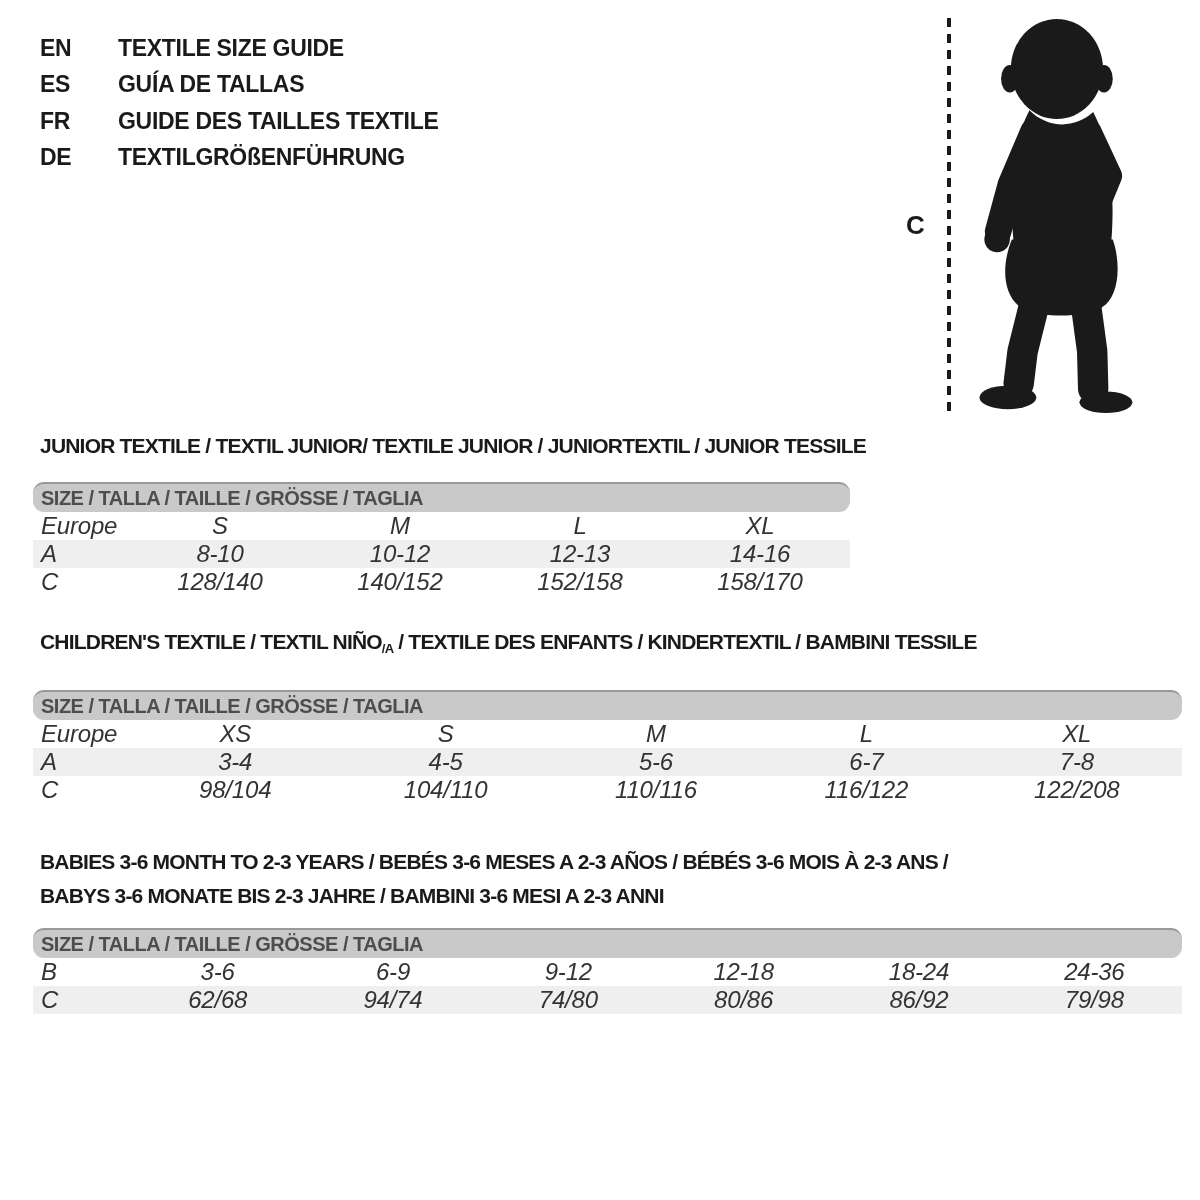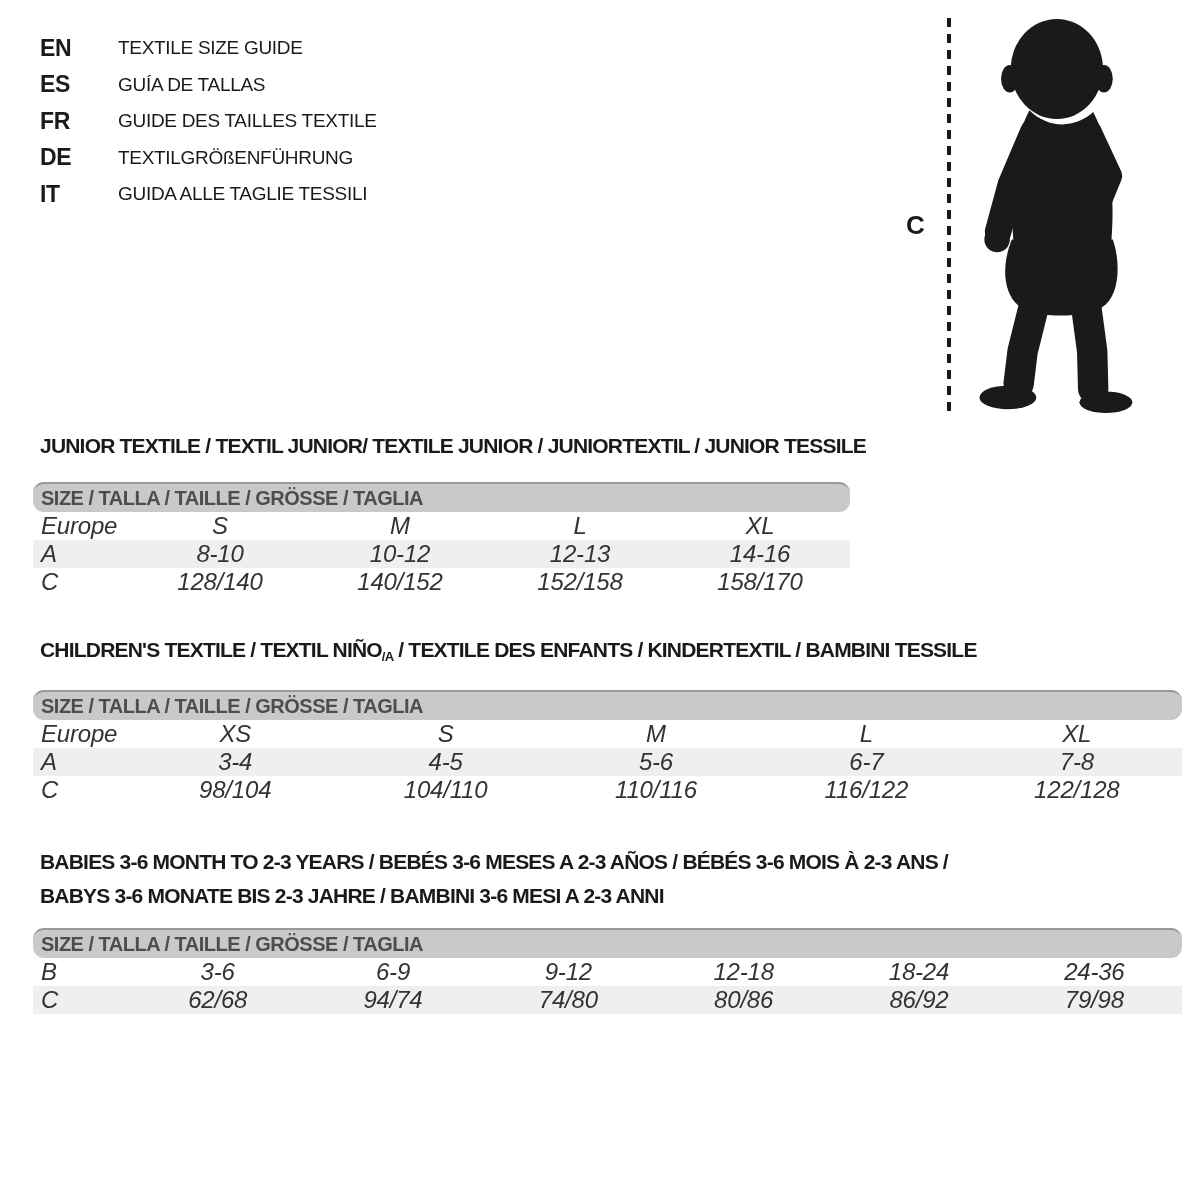--- a/index.html
+++ b/index.html
@@ -7,37 +7,37 @@
     width:1200px;height:1200px;position:relative;background:#ffffff;
     font-family:"Liberation Sans",sans-serif;color:var(--ink,#1a1a1a);
     overflow:hidden;
   }
   .page{position:absolute;inset:0;}
 
   
   .lang-block{position:absolute;left:40px;top:30px;}
   .lang-row{display:flex;height:36.5px;align-items:center;}
   .lang-code{width:78px;font-weight:bold;font-size:23px;letter-spacing:-0.3px;}
-  .lang-label{font-weight:normal;font-size:19px;letter-spacing:-0.3px;white-space:nowrap;}
+  .lang-label{font-weight:bold;font-size:23px;letter-spacing:-0.3px;white-space:nowrap;}
 
   
   .height-line{
     position:absolute;left:947px;top:18px;width:4px;height:398px;
     background:repeating-linear-gradient(to bottom,var(--ink,#141414) 0 9px,transparent 9px 16px);
   }
   .height-label{position:absolute;left:906px;top:210px;font-size:26px;font-weight:bold;}
   .baby{position:absolute;left:966px;top:16px;color:var(--ink,#141414);}
 
   
   .section-title{
     position:absolute;left:40px;font-size:21px;font-weight:bold;
     letter-spacing:-0.8px;white-space:nowrap;
   }
   .t-junior{top:434px;}
-  .t-children{top:630px;margin-top:8px;}
+  .t-children{top:630px;}
   .t-babies{top:845px;line-height:34px;}
   .sub{font-size:13px;vertical-align:-4px;}
 
   
   .tbl{position:absolute;left:33px;}
   .tbl-junior{top:482px;width:817px;}
   .tbl-children{top:690px;width:1149px;}
   .tbl-babies{top:928px;width:1149px;}
   .size-bar{
     height:28px;background:var(--bar_gray,#c9c9c9);
@@ -73,24 +73,20 @@
       <span class="lang-code">ES</span>
       <span class="lang-label">GUÍA DE TALLAS</span>
     </div>
     <div class="lang-row">
       <span class="lang-code">FR</span>
       <span class="lang-label">GUIDE DES TAILLES TEXTILE</span>
     </div>
     <div class="lang-row">
       <span class="lang-code">DE</span>
       <span class="lang-label">TEXTILGRÖßENFÜHRUNG</span>
-    </div>
-    <div class="lang-row">
-      <span class="lang-code">IT</span>
-      <span class="lang-label">GUIDA ALLE TAGLIE TESSILI</span>
     </div>
   </div>
 
   <div class="height-line"></div>
   <div class="height-label">C</div>
   <svg class="baby" width="172" height="402" viewBox="0 0 170 410" aria-hidden="true">
     <g fill="currentColor" stroke="none">
       <ellipse cx="90" cy="54" rx="47" ry="51"></ellipse>
       <ellipse cx="42" cy="64" rx="9" ry="14"></ellipse>
       <ellipse cx="138" cy="64" rx="9" ry="14"></ellipse>
@@ -167,21 +163,21 @@
           <td>5-6</td>
           <td>6-7</td>
           <td>7-8</td>
         </tr>
         <tr>
           <td class="lab">C</td>
           <td>98/104</td>
           <td>104/110</td>
           <td>110/116</td>
           <td>116/122</td>
-          <td>122/128</td>
+          <td>122/208</td>
         </tr>
       </tbody>
     </table>
   </div>
 
   <div class="section-title t-babies">
     <div>BABIES 3-6 MONTH TO 2-3 YEARS / BEBÉS 3-6 MESES A 2-3 AÑOS / BÉBÉS 3-6 MOIS À 2-3 ANS /</div>
     <div>BABYS 3-6 MONATE BIS 2-3 JAHRE / BAMBINI 3-6 MESI A 2-3 ANNI</div>
   </div>
   <div class="tbl tbl-babies">

